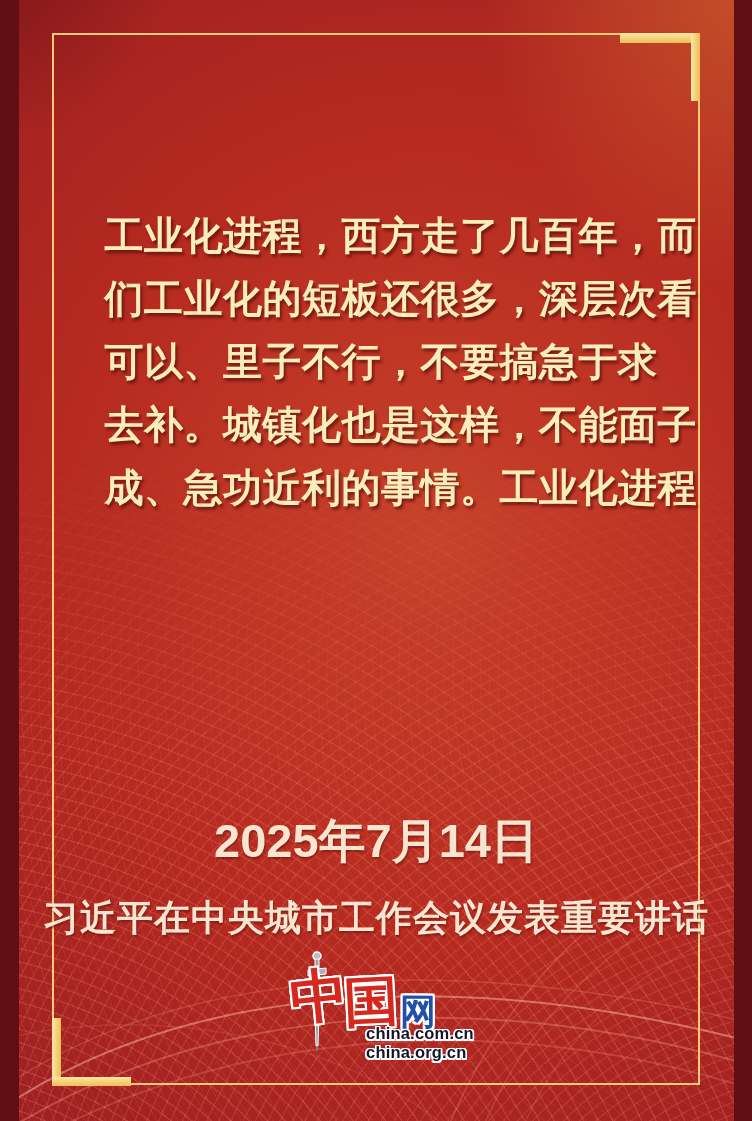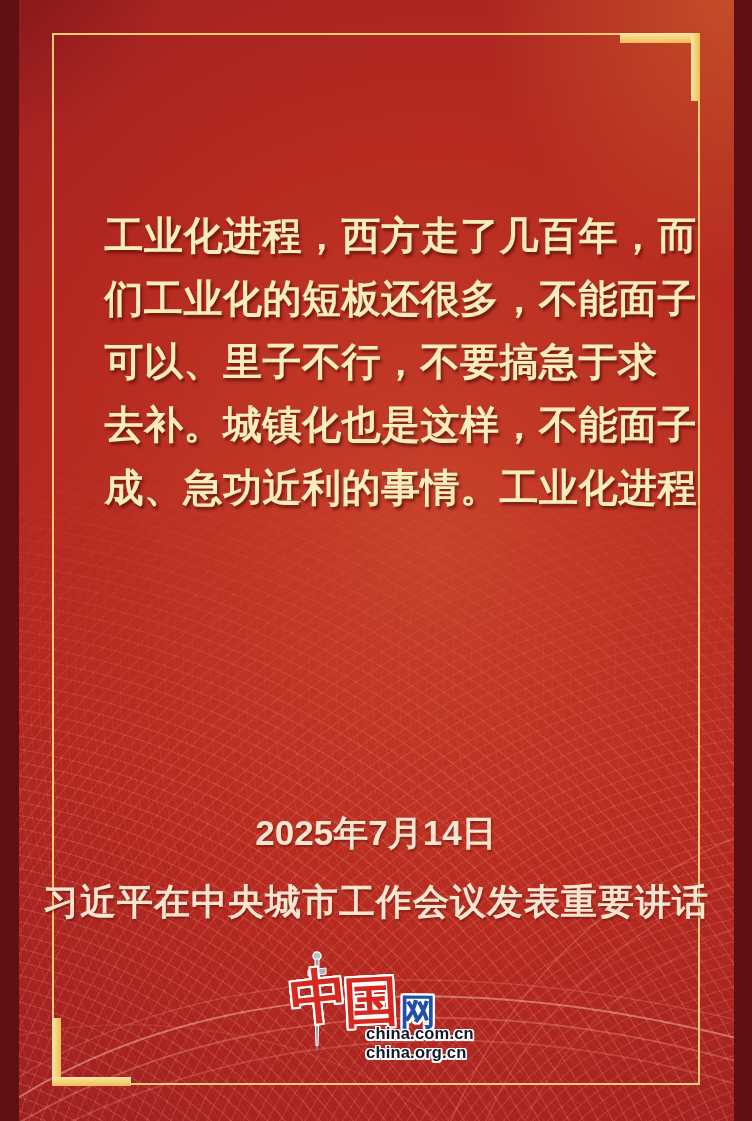--- a/index.html
+++ b/index.html
@@ -86,21 +86,21 @@
   .quote-line { white-space: nowrap; }
 
   
   .footer {
     position: absolute;
     left: 0; right: 0; top: 810px;
     text-align: center;
     color: var(--footer-text, #f7e5d0);
   }
   .date {
-    font-size: 35px;
+    font-size: 47px;
     font-weight: 700;
     text-shadow: 1px 2px 2px rgba(95,18,10,0.55);
   }
   .attribution {
     margin-top: 21px;
     font-size: 36px;
     font-weight: 700;
     letter-spacing: 1px;
     text-shadow: 1px 2px 2px rgba(95,18,10,0.55);
   }
@@ -164,21 +164,21 @@
     <path d="M 775 905 C 655 945, 555 1010, 505 1125" stroke="rgba(255,170,150,0.16)" stroke-width="1.5"></path>
     <path d="M -20 1040 C 120 1005, 300 1030, 420 1121" stroke="rgba(255,160,140,0.14)" stroke-width="1.5"></path>
   </svg>
 
   <div class="frame"></div>
   <div class="corner corner-tr"></div>
   <div class="corner corner-bl"></div>
 
   <div class="quote">
     <div class="quote-line">工业化进程，西方走了几百年，而</div>
-    <div class="quote-line">们工业化的短板还很多，不能面子</div>
+    <div class="quote-line">们工业化的短板还很多，深层次看</div>
     <div class="quote-line">可以、里子不行，不要搞急于求</div>
     <div class="quote-line">去补。城镇化也是这样，不能面子</div>
     <div class="quote-line">成、急功近利的事情。工业化进程</div>
   </div>
 
   <div class="footer">
     <div class="date">2025年7月14日</div>
     <div class="attribution">习近平在中央城市工作会议发表重要讲话</div>
   </div>
 

